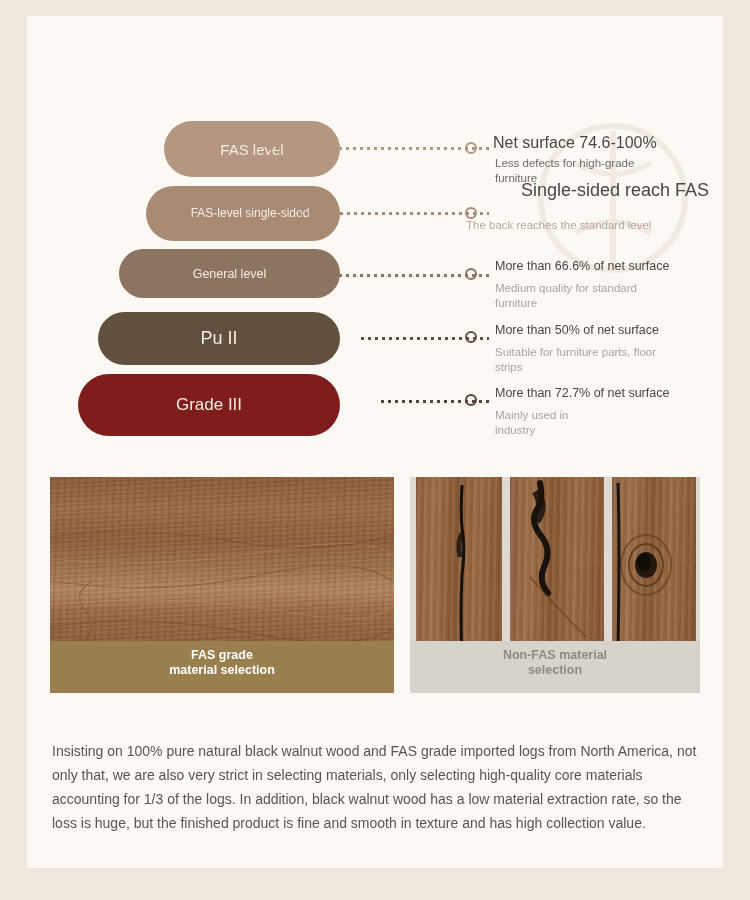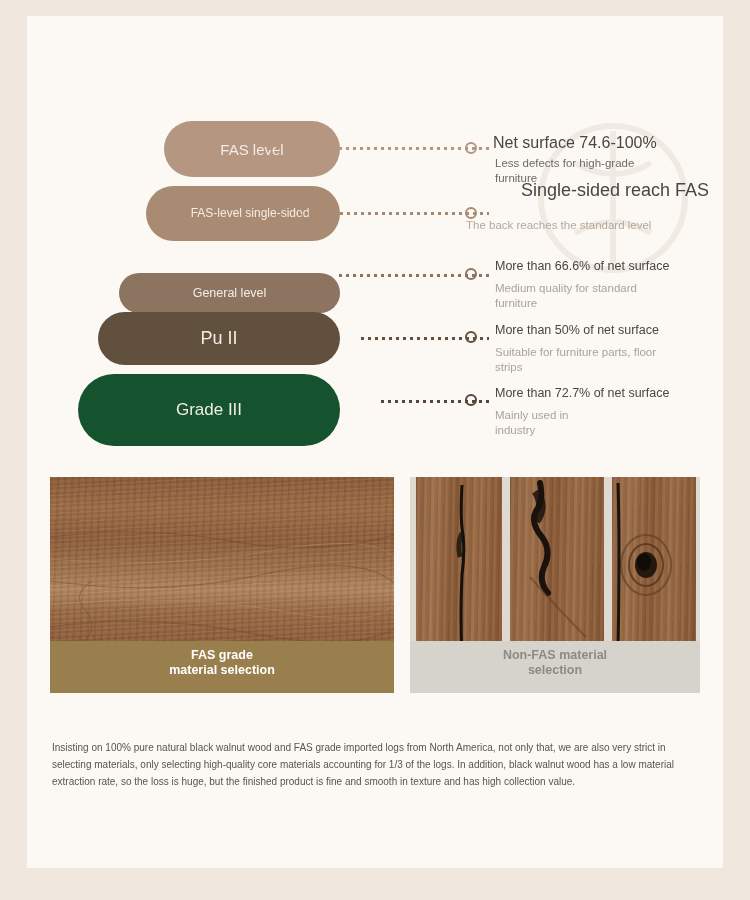--- a/index.html
+++ b/index.html
@@ -96,21 +96,21 @@
     padding:7px 0 9px 0;
     font-size:12.5px;line-height:1.2;font-weight:bold;
     text-align:center;
   }
   .capL{background:#9a7f4e;color:#ffffff;height:36px;}
   .capR{background:#d6d3cc;color:#8d8a85;height:36px;}
 
   
   .para{
     position:absolute;left:25px;top:723px;width:650px;
-    font-size:10px;line-height:1.72;color:#595450;text-align:left;
+    font-size:14px;line-height:1.72;color:#595450;text-align:left;
   }
 </style>
 </head>
 <body>
 
 <div class="page">
 
   <svg class="watermark" viewBox="0 0 200 215">
     <g fill="none" stroke="#e9dfd4" stroke-width="6">
       <circle cx="100" cy="107" r="72"></circle>
@@ -138,21 +138,21 @@
       <div class="bar l" style="left:119px;top:70px;width:194px;height:55px;background:#a98b74;font-size:12px;">
         <span>FAS-level single-sided</span>
       </div>
       <div class="dots" style="left:262px;top:96px;width:200px;color:#a98b74;"></div>
       <div class="marker" style="left:438px;top:91px;color:#a98b74;"></div>
       <div class="dtitle" style="left:470px;top:64px;font-size:18px;margin-left:24px;">Single-sided reach FAS</div>
       <div class="dsub" style="left:439px;top:102px;width:240px;font-size:11.5px;color:#b3a99c;white-space:pre-line;">The back reaches the standard level</div>
     </div>
 
     <div class="row">
-      <div class="bar c" style="left:92px;top:133px;width:221px;height:40px;background:#8c7460;font-size:12.5px;margin-top:24px;">
+      <div class="bar c" style="left:92px;top:133px;width:221px;height:49px;background:#8c7460;font-size:12.5px;">
         <span>General level</span>
       </div>
       <div class="dots" style="left:310px;top:158px;width:152px;color:#8c7460;"></div>
       <div class="marker" style="left:438px;top:152px;color:#8c7460;"></div>
       <div class="dtitle" style="left:468px;top:143px;font-size:12.5px;">More than 66.6% of net surface</div>
       <div class="dsub" style="left:468px;top:165px;width:200px;font-size:11.5px;white-space:pre-line;">Medium quality for standard
 furniture</div>
     </div>
 
     <div class="row">
@@ -160,21 +160,21 @@
         <span>Pu II</span>
       </div>
       <div class="dots" style="left:332px;top:221px;width:130px;color:#62503f;"></div>
       <div class="marker" style="left:438px;top:215px;color:#62503f;"></div>
       <div class="dtitle" style="left:468px;top:207px;font-size:12.5px;">More than 50% of net surface</div>
       <div class="dsub" style="left:468px;top:229px;width:210px;font-size:11.5px;white-space:pre-line;">Suitable for furniture parts, floor
 strips</div>
     </div>
 
     <div class="row">
-      <div class="bar c" style="left:51px;top:258px;width:262px;height:72px;background:#14532d;font-size:17px;">
+      <div class="bar c" style="left:51px;top:258px;width:262px;height:62px;background:#7f1d1d;font-size:17px;">
         <span>Grade III</span>
       </div>
       <div class="dots" style="left:352px;top:284px;width:110px;color:#55453a;"></div>
       <div class="marker" style="left:438px;top:278px;color:#55453a;"></div>
       <div class="dtitle" style="left:468px;top:270px;font-size:12.5px;">More than 72.7% of net surface</div>
       <div class="dsub" style="left:468px;top:292px;width:200px;font-size:11.5px;white-space:pre-line;">Mainly used in
 industry</div>
     </div>
   </div>
 

